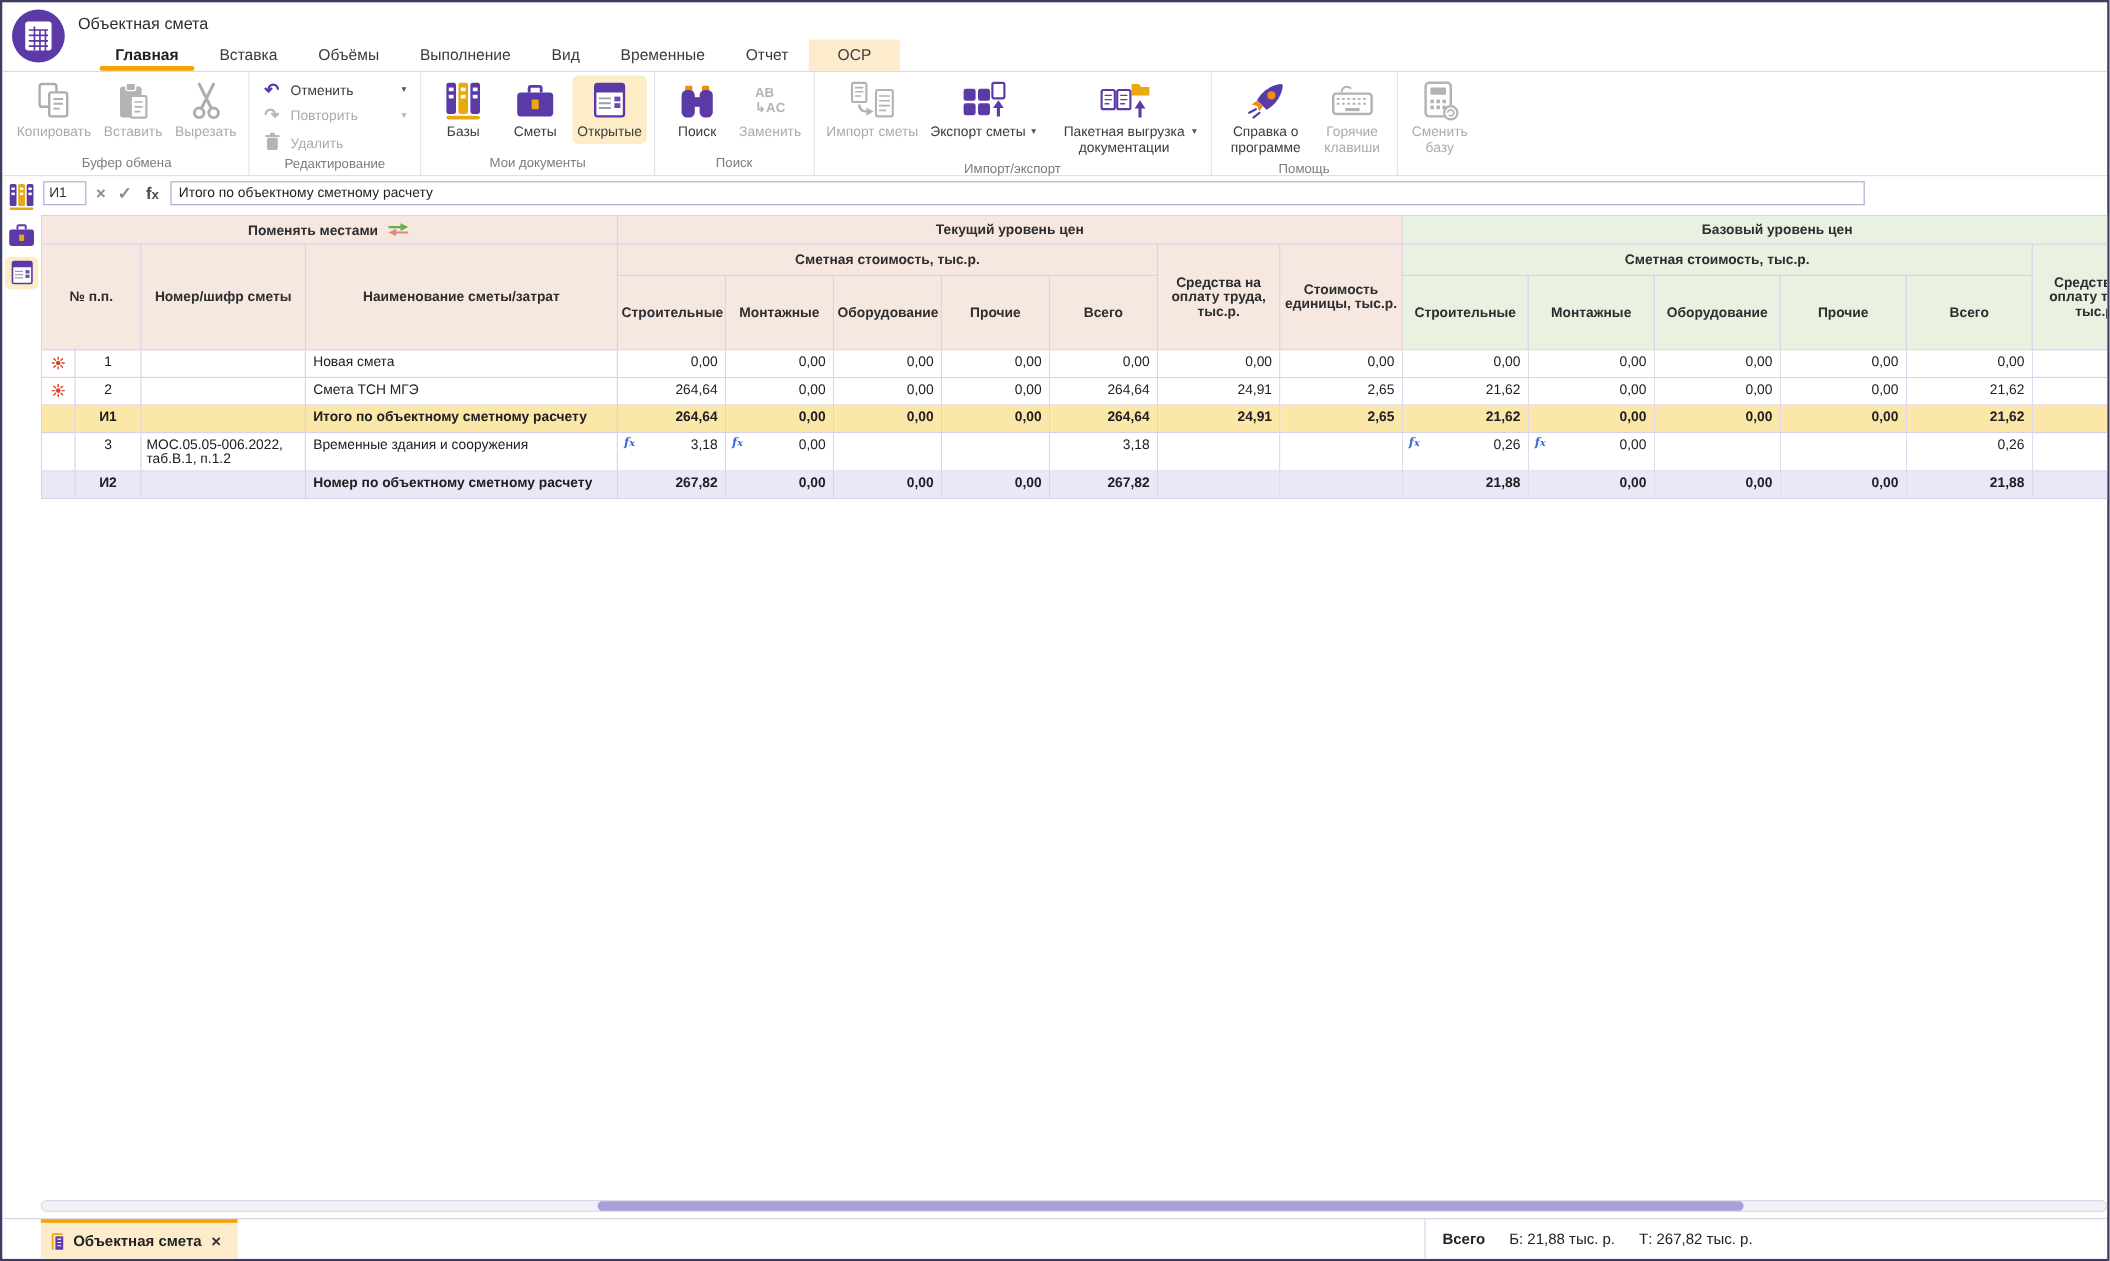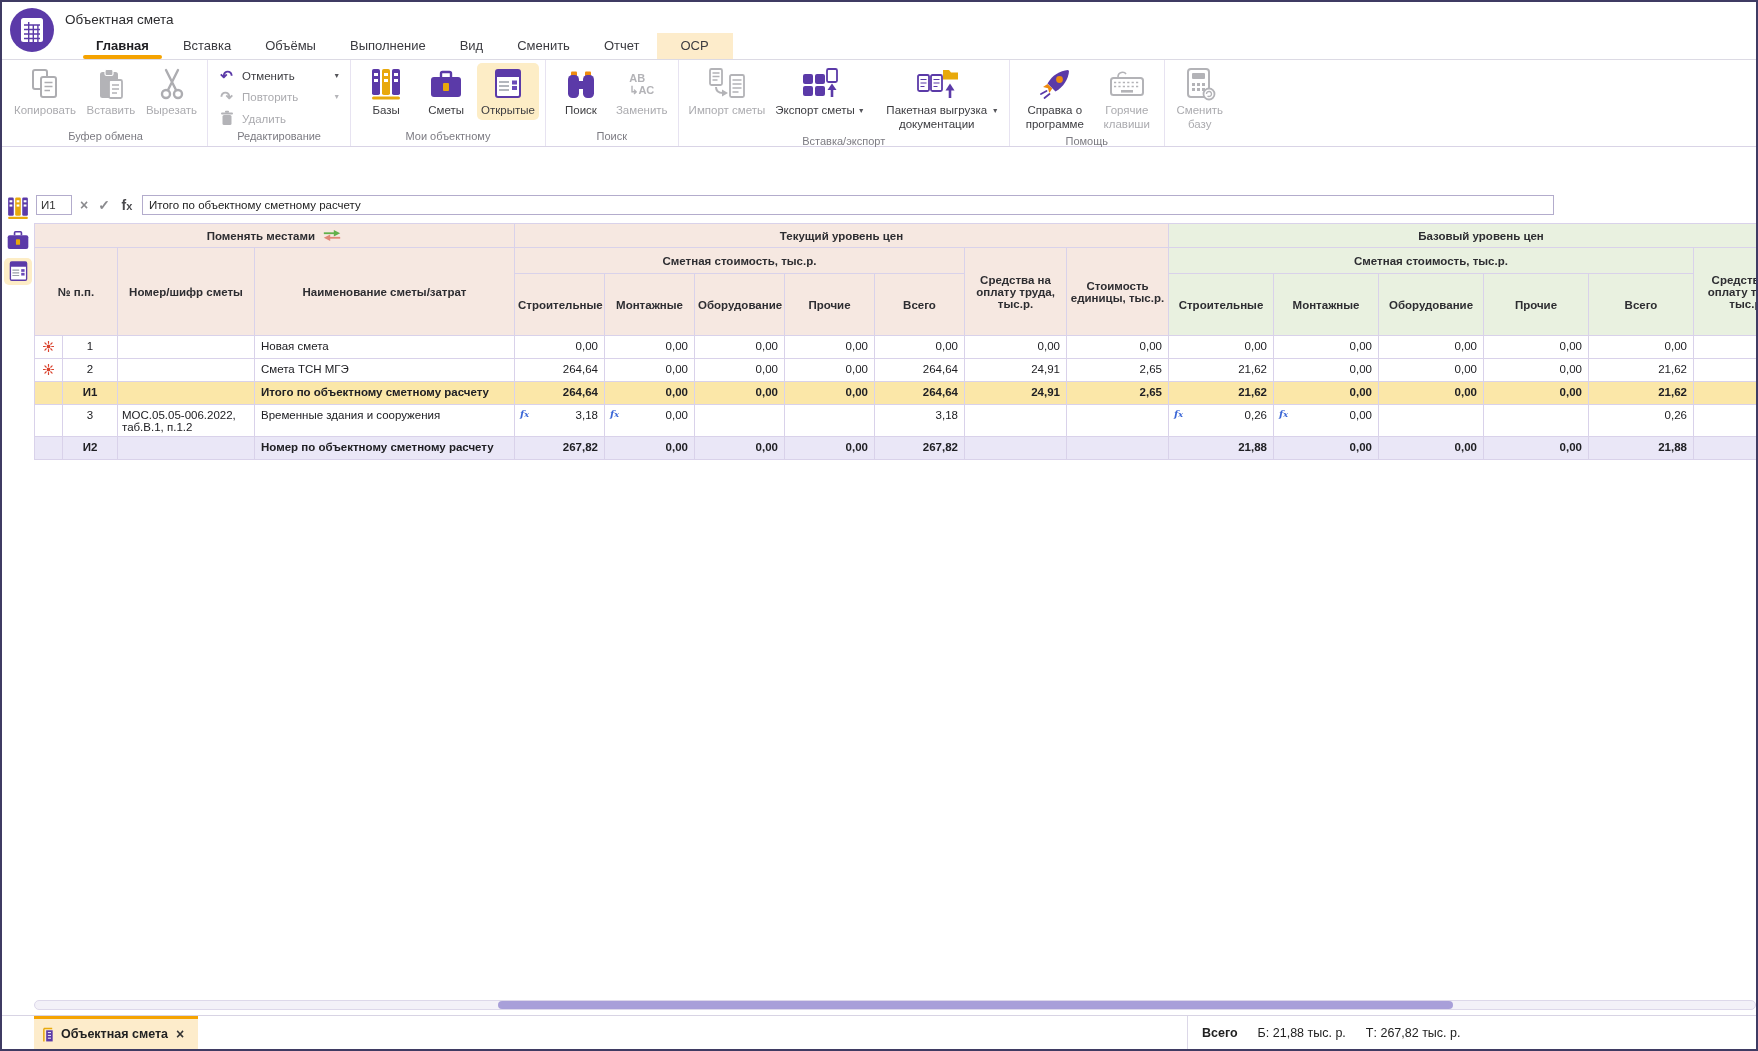--- a/index.html
+++ b/index.html
@@ -43,21 +43,21 @@
   .rstack { display: flex; flex-direction: column; justify-content: flex-start; gap: 6px; padding: 5px 4px 0; flex: 1; }
   .srow { display: flex; align-items: center; gap: 7px; font-size: 11.5px; color: #3c3c40; width: 122px; }
   .srow.disabled { color: #ababaf; }
   .srow .sic { width: 17px; text-align: center; font-size: 15px; font-weight: bold; line-height: 1; }
   .sic.undo { color: #5b3aa8; }
   .sic.redo { color: #b5b5b9; }
   .srow .dd { margin-left: auto; }
   .ab-icon { font-size: 11px; font-weight: bold; color: #b3b3b7; line-height: 1.1; text-align: left; }
 
   
-  .workarea { flex: 1; display: flex; min-height: 0; background: #fff; margin-top: 44px; }
+  .workarea { flex: 1; display: flex; min-height: 0; background: #fff; }
   .rail { width: 32px; flex: none; display: flex; flex-direction: column; align-items: center; padding-top: 3px; gap: 5px; }
   .railbtn { width: 28px; height: 27px; display: flex; align-items: center; justify-content: center; border-radius: 5px; }
   .railbtn.selected { background: #fdedc6; }
   .main { flex: 1; display: flex; flex-direction: column; min-width: 0; }
 
   
   .fbar { display: flex; align-items: center; gap: 4px; height: 24px; margin: 2px 0 0 2px; width: 1524px; flex: none; }
   .cellref { width: 36px; height: 20px; border: 1px solid #b3accc; font-size: 11.5px; color: #333; padding: 0 4px;
              font-family: "Liberation Sans", sans-serif; }
   .fico { width: 16px; text-align: center; color: #8a8a8e; font-weight: bold; font-size: 14px; line-height: 1; }
@@ -122,21 +122,21 @@
         </g>
       </svg>
     </div>
     <div class="hdr-title">Объектная смета</div>
     <div class="tabs">
       <div class="tab active">Главная</div>
       <div class="tab">Вставка</div>
       <div class="tab">Объёмы</div>
       <div class="tab">Выполнение</div>
       <div class="tab">Вид</div>
-      <div class="tab">Сменить</div>
+      <div class="tab">Временные</div>
       <div class="tab">Отчет</div>
       <div class="tab hl">ОСР</div>
     </div>
   </div>
 
   <div class="ribbon">
 
     <div class="rgroup">
       <div class="rbuttons">
         <div class="rbtn disabled">
@@ -241,21 +241,21 @@
                 </g>
               <g fill="#6b4ab8">
                   <rect x="21" y="13.5" width="5" height="4"></rect>
                   <rect x="21" y="19" width="5" height="4"></rect>
                 </g>
             </svg>
           </div>
           <div class="rlabel">Открытые</div>
         </div>
       </div>
-      <div class="rgl">Мои объектному</div>
+      <div class="rgl">Мои документы</div>
     </div>
 
 
     <div class="rgroup">
       <div class="rbuttons">
         <div class="rbtn">
           <div class="ric">
             <svg width="30" height="32" viewBox="0 0 30 32">
               <rect x="5" y="3.5" width="6" height="5" rx="1" fill="#ef8b0d"></rect>
               <rect x="19" y="3.5" width="6" height="5" rx="1" fill="#ef8b0d"></rect>
@@ -317,21 +317,21 @@
               <rect x="15" y="8" width="11" height="16" rx="1.5" fill="#fff" stroke="#5b3aa8" stroke-width="1.8"></rect>
               <path d="M17.5 12.5h6M17.5 16h6M17.5 19.5h4" stroke="#5b3aa8" stroke-width="1.2"></path>
               <path d="M34 31v-9" stroke="#5b3aa8" stroke-width="2.6"></path>
               <polygon points="29.5,23.5 38.5,23.5 34,16.5" fill="#5b3aa8"></polygon>
             </svg>
           </div>
           <div class="rlabel">Пакетная выгрузка документации</div>
           <span class="dd ddabs">▼</span>
         </div>
       </div>
-      <div class="rgl">Вставка/экспорт</div>
+      <div class="rgl">Импорт/экспорт</div>
     </div>
 
     <div class="rgroup">
       <div class="rbuttons">
         <div class="rbtn two w70">
           <div class="ric">
             <svg width="34" height="34" viewBox="0 0 34 34">
               <path d="M30 3c-8 .5-16 5.5-20.5 13.5l8 8C25.5 20 30.5 12 31 4z" fill="#5b3aa8"></path>
               <circle cx="21.5" cy="12.5" r="3.4" fill="#ef8b0d"></circle>
               <path d="M9.5 17l-4.5 3 5 1.3L11.3 26l3-4.5z" fill="#ef8b0d"></path>

